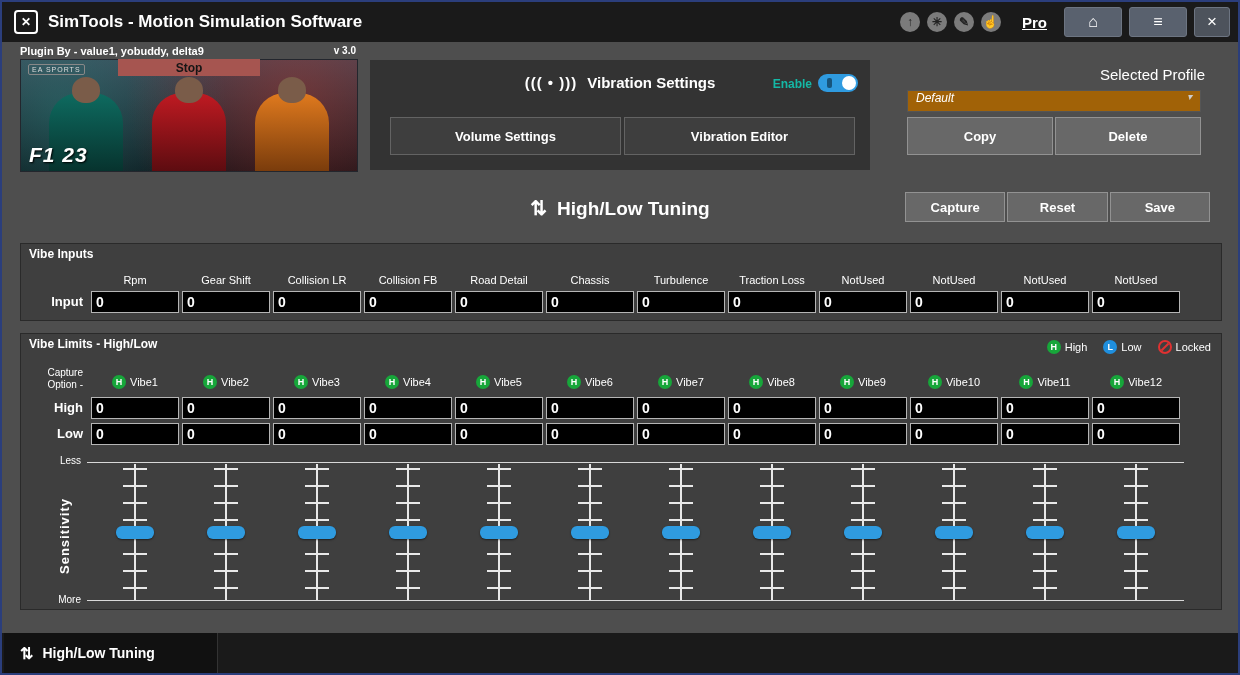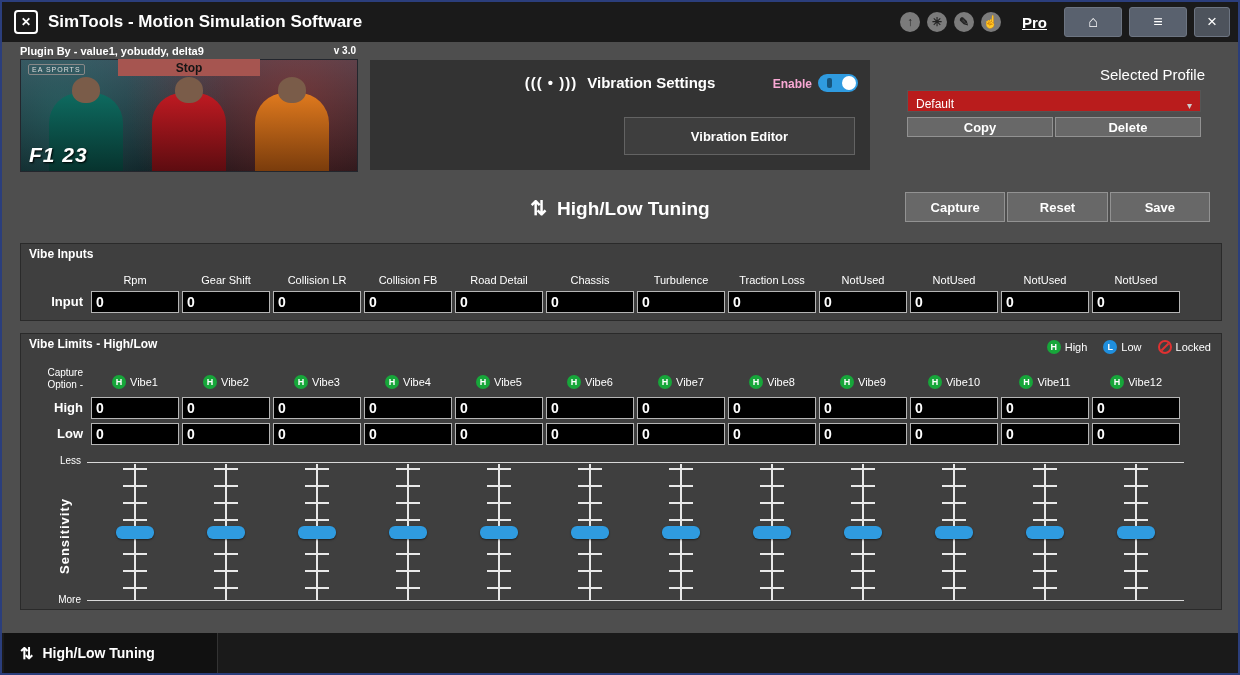--- a/index.html
+++ b/index.html
@@ -43,41 +43,41 @@
   .stop-btn{position:absolute;left:118px;top:59px;width:142px;height:17px;background:#a65550;color:#151515;
             font-weight:bold;font-size:12px;display:flex;align-items:center;justify-content:center;
             z-index:5;cursor:pointer;}
 
   
   .vib-panel{position:absolute;left:370px;top:60px;width:500px;height:110px;background:#333;}
   .vib-head{position:absolute;left:0;top:14px;width:100%;display:flex;justify-content:center;
             align-items:center;gap:10px;color:#fff;}
   .vib-icon{font-size:15px;font-weight:bold;letter-spacing:1px;}
   .vib-title{font-size:15px;font-weight:bold;}
-  .enable-label{position:absolute;right:58px;top:17px;color:#f9a8d4;font-size:12px;font-weight:bold;}
+  .enable-label{position:absolute;right:58px;top:17px;color:#14b8a6;font-size:12px;font-weight:bold;}
   .toggle{position:absolute;right:12px;top:14px;width:40px;height:18px;border-radius:9px;
           background:#2f9be0;cursor:pointer;}
   .toggle::before{content:'';position:absolute;left:9px;top:4px;width:5px;height:10px;border-radius:2px;background:#17547c;}
   .toggle::after{content:'';position:absolute;right:2px;top:2px;width:14px;height:14px;border-radius:50%;background:#fff;}
   .vib-btn{position:absolute;top:57px;height:38px;width:231px;background:#3e3e3e;border:1px solid #636363;
            color:#fff;font-weight:bold;font-size:13px;display:flex;align-items:center;justify-content:center;
            box-sizing:border-box;cursor:pointer;}
   .vib-btn.vol{left:20px;}
   .vib-btn.edit{left:254px;}
 
   
   .profile-title{position:absolute;left:905px;top:66px;width:300px;text-align:right;color:#fff;
                  font-weight:normal;font-size:15px;}
-  .profile-select{position:absolute;left:907px;top:90px;width:294px;height:22px;background:#b91c1c;
-                  border:1px solid #555;color:#fff;font-size:12px;display:flex;align-items:flex-end;
-                  padding:0 8px;box-sizing:border-box;cursor:pointer;}
+  .profile-select{position:absolute;left:907px;top:90px;width:294px;height:22px;background:#a16207;
+                  border:1px solid #555;color:#fff;font-size:12px;display:flex;align-items:flex-start;
+                  padding:0 8px;box-sizing:border-box;cursor:pointer;font-style:italic;}
   .profile-select .chev{margin-left:auto;font-size:10px;color:#ccc;}
   .btn{background:#686868;border:1px solid #929292;color:#fff;font-weight:bold;font-size:13px;
        display:flex;align-items:center;justify-content:center;box-sizing:border-box;cursor:pointer;}
-  .profile-buttons{position:absolute;left:907px;top:117px;width:294px;height:20px;display:flex;gap:2px;}
+  .profile-buttons{position:absolute;left:907px;top:117px;width:294px;height:38px;display:flex;gap:2px;}
   .profile-buttons .btn{flex:1;}
 
   
   .tuning-title{position:absolute;left:0;top:196px;width:1240px;text-align:center;color:#fff;
                 font-weight:bold;font-size:19px;}
   .tuning-title .updown{font-size:20px;margin-right:10px;}
   .action-buttons{position:absolute;left:905px;top:192px;width:305px;height:30px;display:flex;gap:2px;}
   .action-buttons .btn{flex:1;}
 
   
@@ -179,20 +179,21 @@
   </div>
   <div class="stop-btn">Stop</div>
 
   <div class="vib-panel">
     <div class="vib-head">
       <span class="vib-icon">((( • )))</span>
       <span class="vib-title">Vibration Settings</span>
     </div>
     <div class="enable-label">Enable</div>
     <div class="toggle"></div>
+    <div class="vib-btn vol">Volume Settings</div>
     <div class="vib-btn edit">Vibration Editor</div>
   </div>
 
   <div class="profile-title">Selected Profile</div>
   <div class="profile-select">
     <span>Default</span>
     <span class="chev">▾</span>
   </div>
   <div class="profile-buttons">
     <div class="btn">Copy</div>

